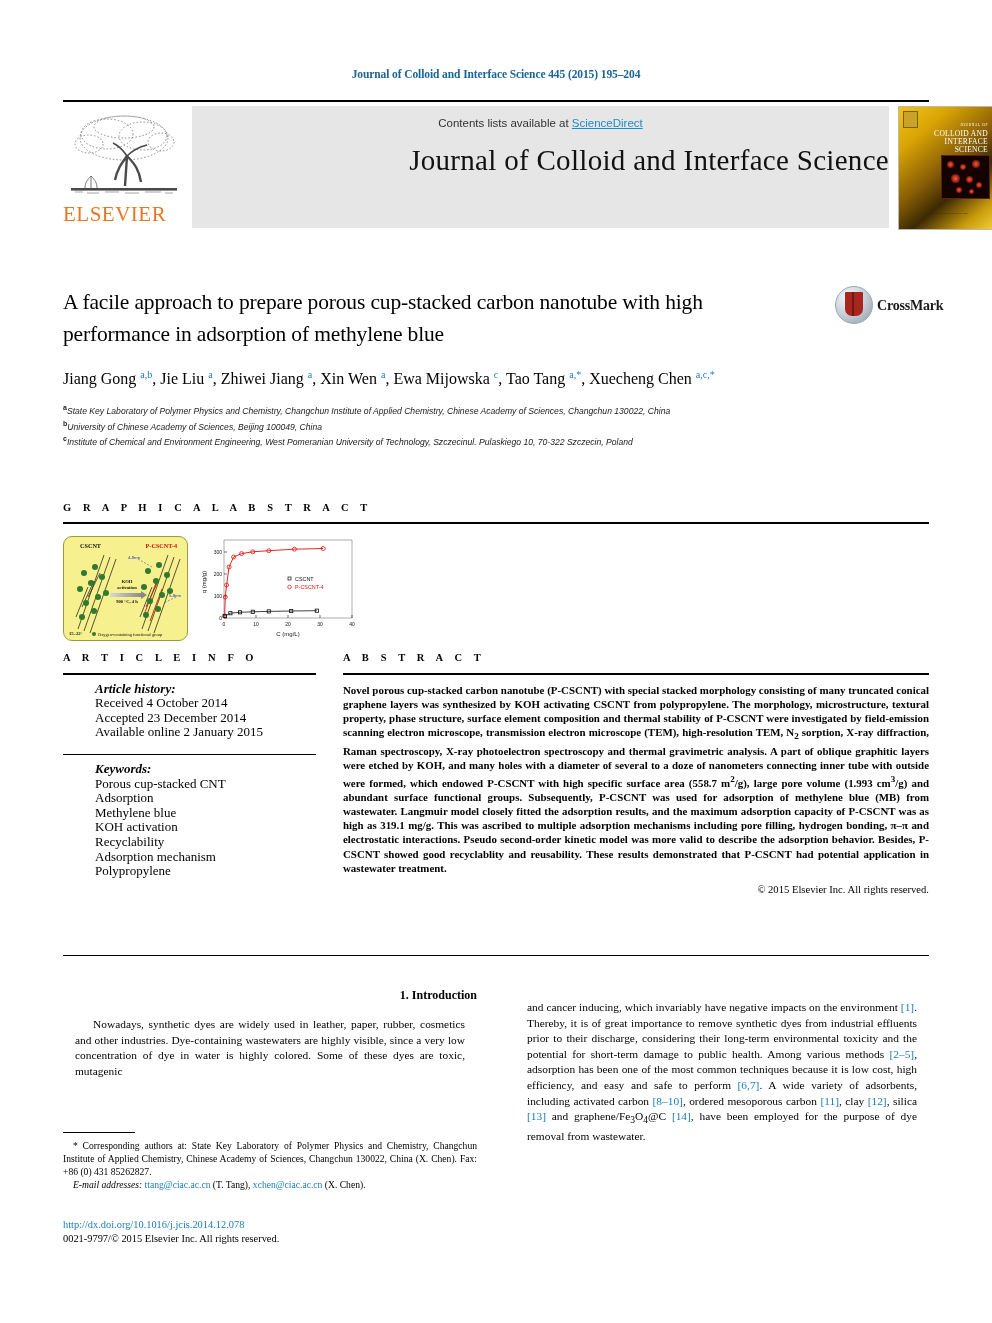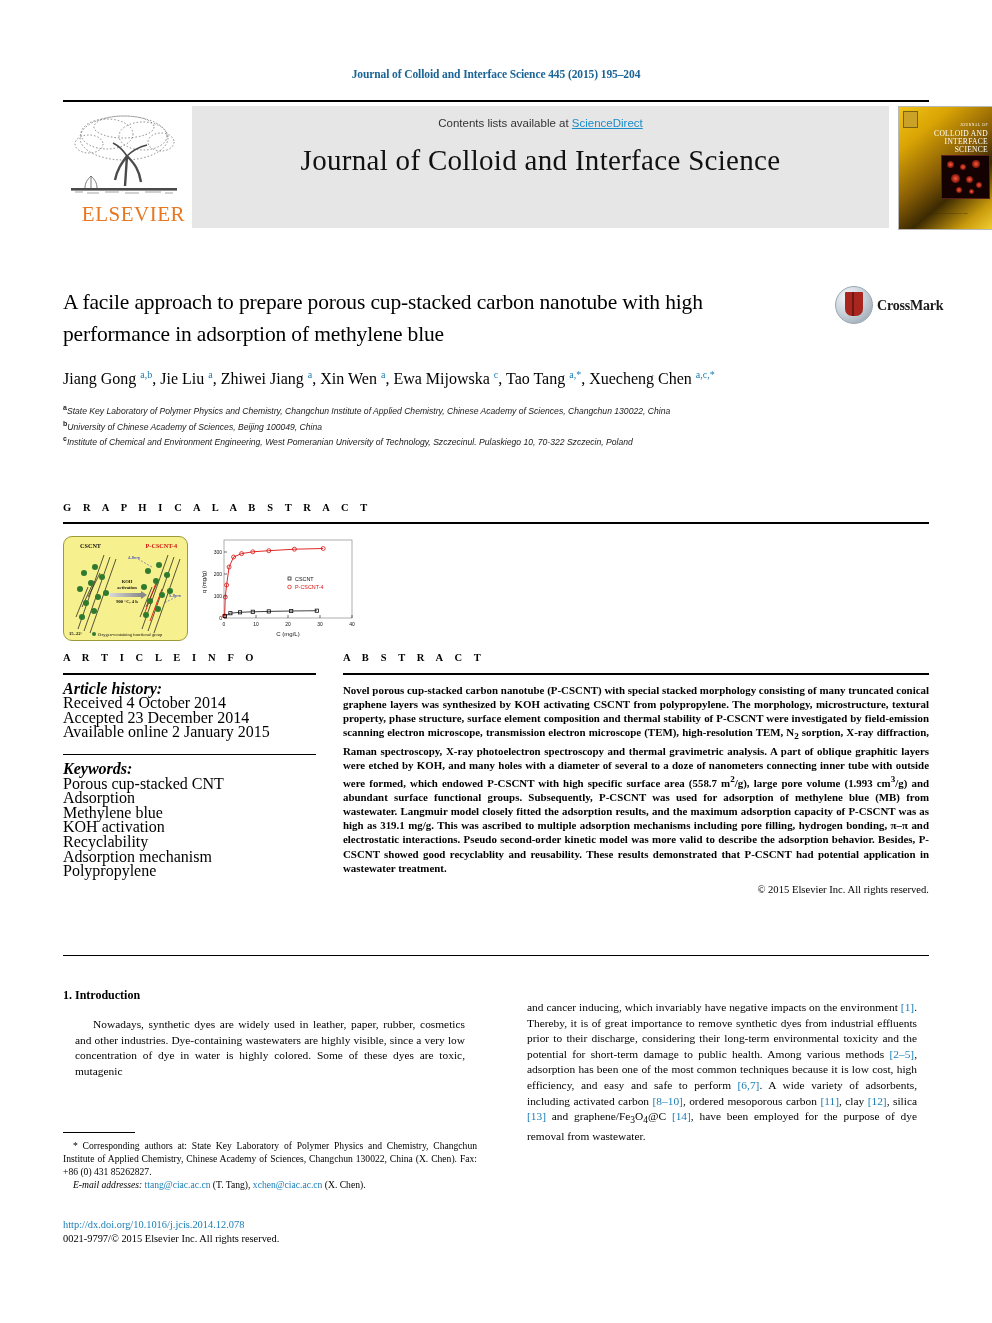--- a/index.html
+++ b/index.html
@@ -52,21 +52,21 @@
   .tree-box {
     position: absolute;
     left: 6px; top: 4px;
     width: 110px; height: 92px;
     overflow: hidden;
   }
   .elsevier-word {
     position: absolute;
     left: 0; top: 96px;
     width: 122px;
-    text-align: right;
+    text-align: left;
     color: #E87722;
     font-family: "Liberation Serif", serif;
     font-size: 21px;
     letter-spacing: 0.5px;
   }
   .center-band {
     position: absolute;
     left: 129px; top: 6px;
     width: 697px; height: 122px;
     background: #e6e6e6;
@@ -79,21 +79,21 @@
     font-size: 11.5px;
     color: #333;
   }
   .sciencedirect-link {
     color: #1a8cc8;
     margin-top: 40px;
   }
   .journal-title {
     position: absolute;
     top: 38px; left: 0; width: 697px;
-    text-align: center;
+    text-align: right;
     font-family: "Liberation Serif", serif;
     font-size: 29px;
     color: #111;
     letter-spacing: 0.3px;
   }
   .journal-url {
     position: absolute;
     top: 96px; left: 0; width: 697px;
     text-align: center;
     font-family: "Liberation Sans", sans-serif;
@@ -341,23 +341,24 @@
 
   
   .info-block {
     position: absolute;
     top: 652px; left: 63px;
     width: 253px;
   }
   .info-rule { margin-top: 10px; width: 253px; }
   .info-body {
     margin-top: 7px;
-    font-size: 16px;
+    font-size: 13px;
     line-height: 14.6px;
     color: #000;
+    margin-left: 32px;
   }
   .info-ital { font-style: italic; font-weight: bold; }
   .info-gap { height: 14px; }
 
   .abs-block {
     position: absolute;
     top: 652px; left: 343px;
     width: 586px;
   }
   .abs-rule { margin-top: 10px; width: 586px; }
@@ -391,20 +392,21 @@
   .col-right {
     position: absolute;
     top: 988px; left: 515px;
     width: 414px;
   }
   .body-head {
     font-family: "Liberation Serif", serif;
     font-weight: bold;
     font-size: 12px;
     margin: 0 0 14px 0;
+    text-align: right;
   }
   .body-p {
     font-size: 11.4px;
     line-height: 15.6px;
     text-align: justify;
     text-indent: 18px;
     margin: 12px;
     color: #000;
   }
   .body-p-noind {

